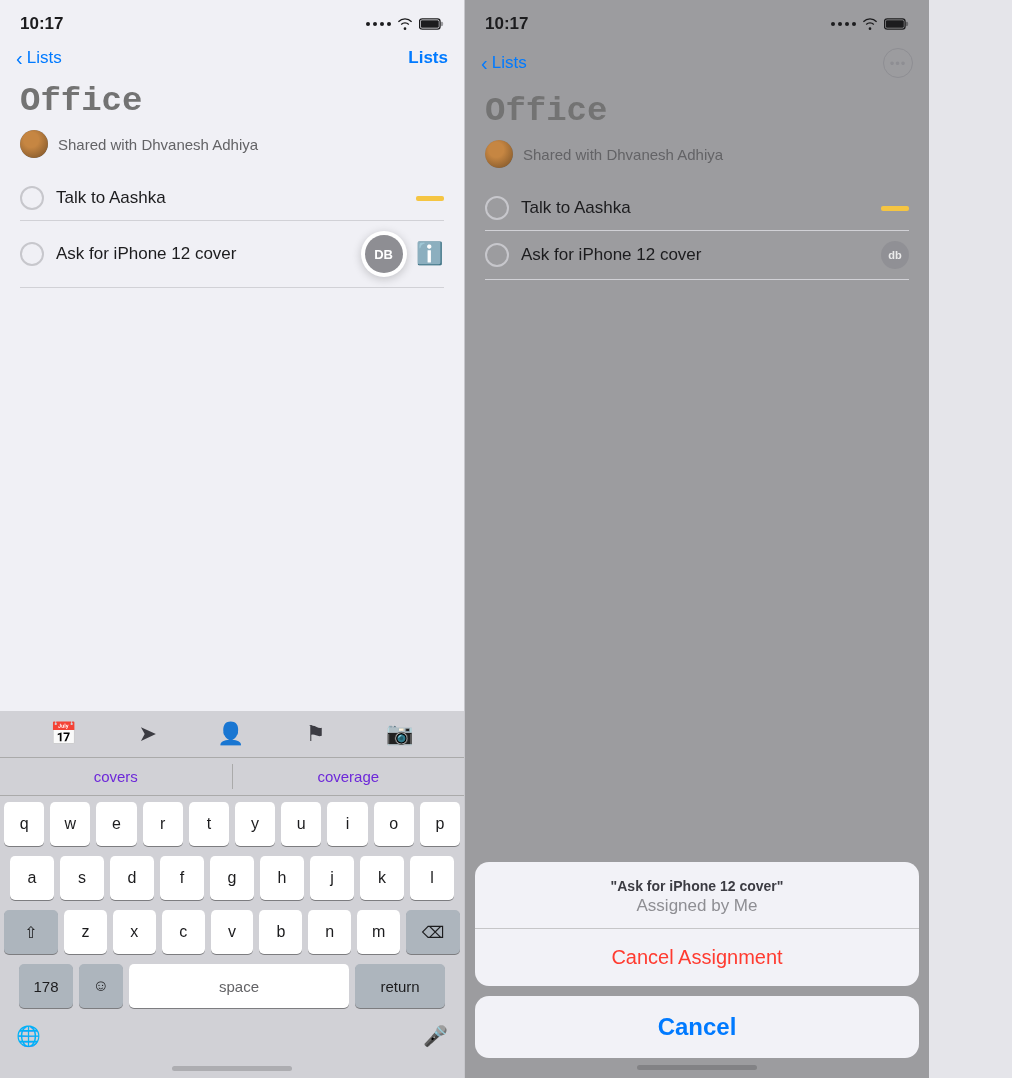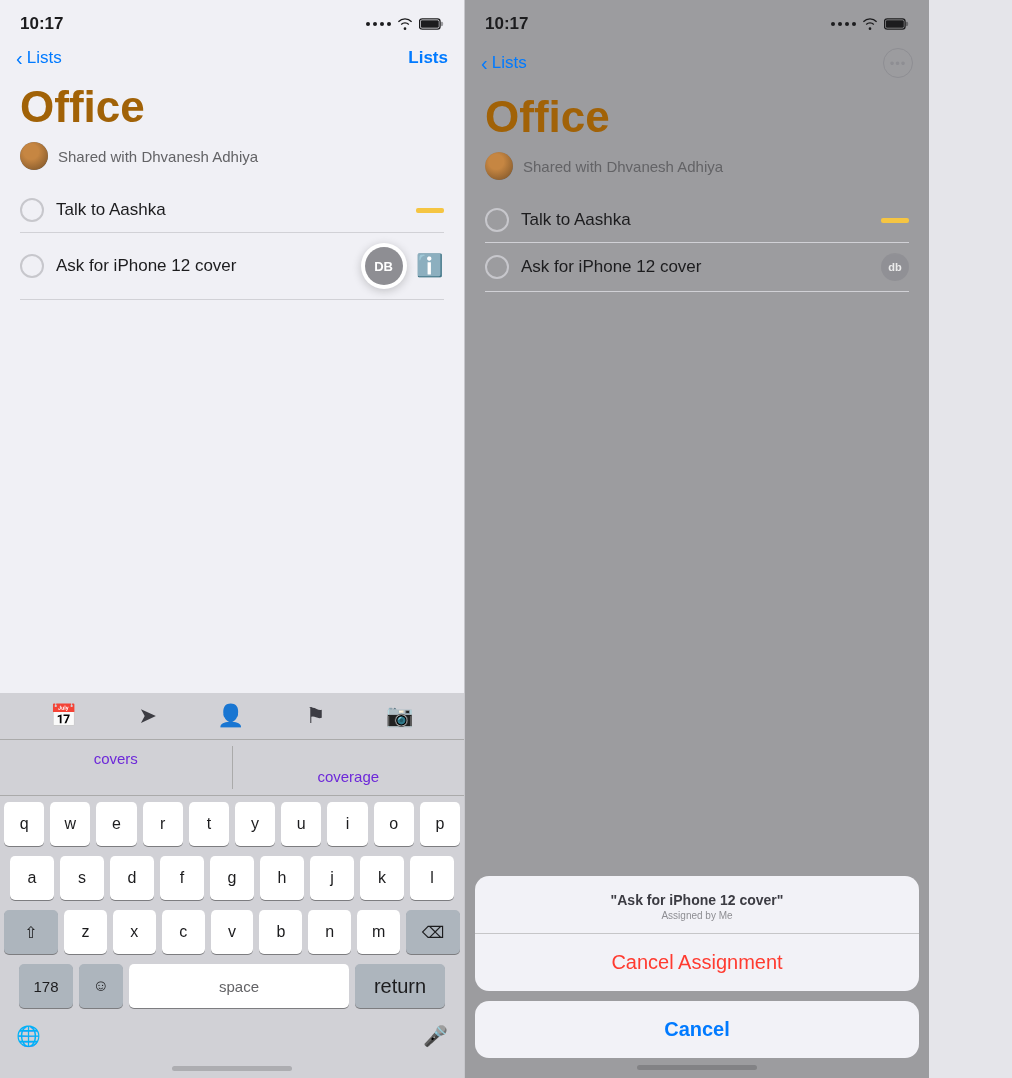--- a/index.html
+++ b/index.html
@@ -108,24 +108,25 @@
     }
 
     
     .content {
       padding: 4px 20px 0 20px;
       position: relative;
       z-index: 10;
     }
 
     .list-title {
-      font-size: 44px;
+      font-size: 34px;
       font-weight: 700;
-      color: #a16207;
+      color: #737373;
       margin-bottom: 10px;
+      font-family: Liberation Mono, monospace;
     }
 
     .shared-row {
       display: flex;
       align-items: center;
       gap: 10px;
       margin-bottom: 18px;
     }
 
     .avatar-shared {
@@ -248,21 +249,21 @@
 
     .suggestion-item {
       flex: 1;
       text-align: center;
       font-size: 15px;
       color: #6d28d9;
       padding: 4px 0;
       border-right: 0.5px solid #aaaaaa;
       cursor: pointer;
     }
-    .suggestion-item:last-child { border-right: none; margin-top: 18px; }
+    .suggestion-item:last-child { border-right: none; }
 
     .keyboard-rows {
       background: #d1d1d6;
       padding: 6px 4px 0 4px;
     }
 
     .key-row {
       display: flex;
       justify-content: center;
       gap: 6px;
@@ -297,21 +298,21 @@
     .key-space {
       flex: 5;
       max-width: 220px;
       font-size: 15px;
       color: #636366;
     }
 
     .key-return {
       flex: 2;
       max-width: 90px;
-      font-size: 20px;
+      font-size: 15px;
       text-align: right;
     }
 
     .key-num {
       flex: 1.5;
       max-width: 54px;
       font-size: 15px;
     }
 
     .bottom-bar-row {
@@ -365,21 +366,21 @@
     }
 
     .action-sheet-task-title {
       font-size: 14px;
       font-weight: 600;
       color: #3c3c43;
       margin-bottom: 2px;
     }
 
     .action-sheet-subtitle {
-      font-size: 10px;
+      font-size: 17px;
       color: #8e8e93;
     }
 
     .action-sheet-btn {
       display: flex;
       align-items: center;
       justify-content: center;
       padding: 17px 16px;
       cursor: pointer;
       font-size: 20px;
@@ -404,21 +405,21 @@
       border-radius: 14px;
       overflow: hidden;
     }
 
     .action-cancel-btn {
       display: flex;
       align-items: center;
       justify-content: center;
       padding: 17px 16px;
       cursor: pointer;
-      font-size: 20px;
+      font-size: 24px;
       font-weight: 600;
       color: #007aff;
     }
 
     
     .right-home-bar {
       position: absolute;
       bottom: 8px;
       left: 50%;
       transform: translateX(-50%);

